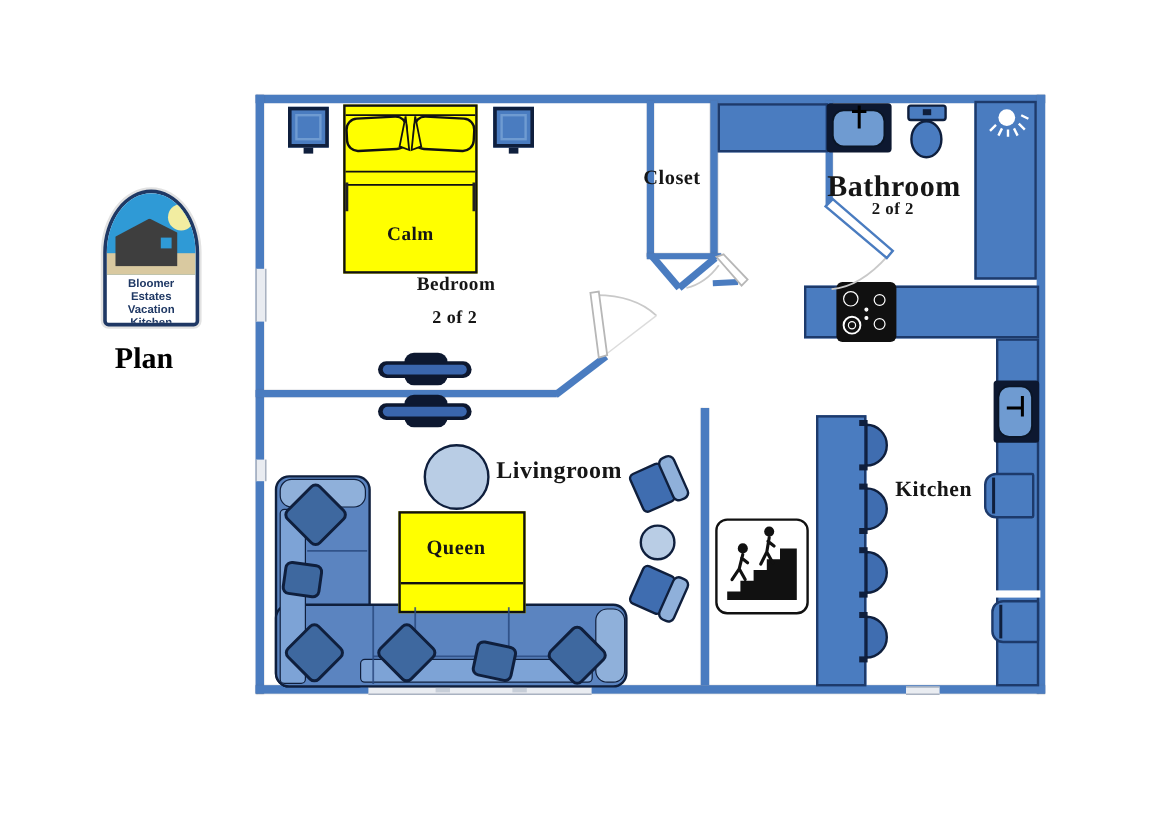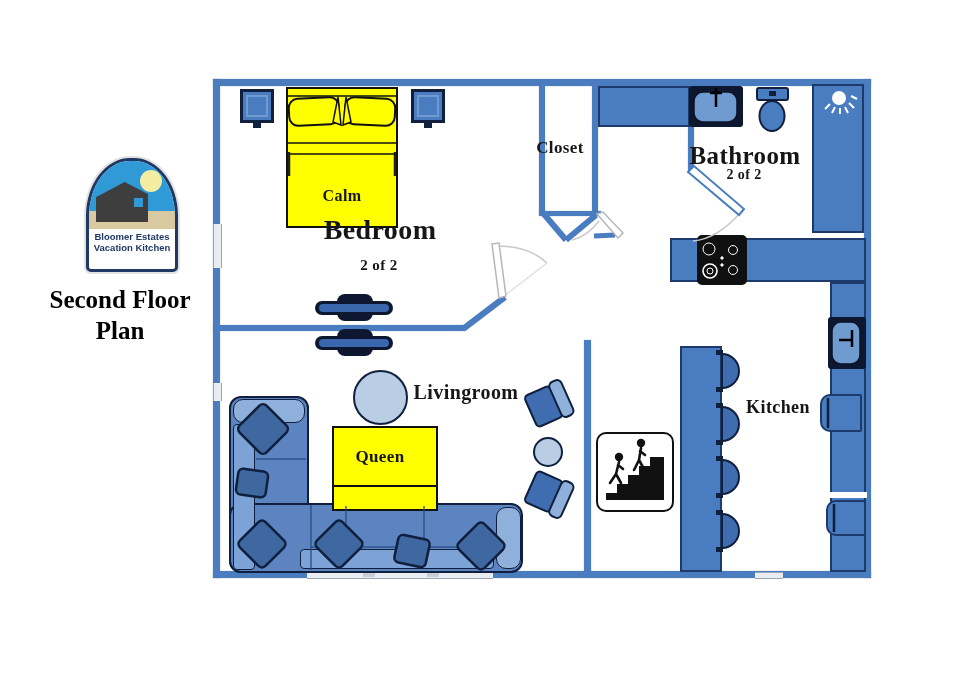--- a/index.html
+++ b/index.html
@@ -19,21 +19,21 @@
   .nstand{position:absolute;background:var(--wall);border:3px solid var(--outline);box-sizing:border-box;z-index:15;}
   .nstand .inner{position:absolute;left:3px;top:3px;right:3px;bottom:3px;border:2px solid var(--basin);}
   .stub{position:absolute;background:var(--outline);}
   .stairsbox{position:absolute;background:#fff;border:2.5px solid #111;border-radius:10px;box-sizing:border-box;z-index:30;}
   .overlay{position:absolute;left:0;top:0;z-index:50;pointer-events:none;}
   .w-line{stroke:var(--wall);stroke-width:6;fill:none;}
   .pillow{fill:var(--pillow);stroke:var(--outline);stroke-width:2.5;}
   .seam{stroke:#2a4a80;stroke-width:1.5;fill:none;opacity:.85;}
   .arc{stroke:#c9c9c9;stroke-width:1.5;fill:none;}
   
-  .badge{position:absolute;left:86px;top:158px;width:92px;height:114px;background:#fff;
+  .badge{position:absolute;left:86px;top:158px;width:80px;height:114px;background:#fff;
          border:3px solid var(--logo-navy);border-radius:44px 44px 5px 5px / 58px 58px 5px 5px;
          overflow:hidden;box-sizing:border-box;box-shadow:0 0 0 2px #e2e2e2;z-index:70;}
   .scene{position:absolute;left:0;top:0;width:100%;height:68px;background:var(--logo-sky);}
   .sun{position:absolute;left:51px;top:9px;width:22px;height:22px;border-radius:50%;background:var(--logo-sun);}
   .sand{position:absolute;left:0;top:50px;width:100%;height:18px;background:var(--logo-sand);}
   .house{position:absolute;left:7px;top:21px;width:52px;height:40px;background:#3e3e3e;
          clip-path:polygon(0 38%,55% 0%,100% 30%,100% 100%,0 100%);}
   .housewin{position:absolute;left:38px;top:16px;width:9px;height:9px;background:var(--logo-sky);}
   .badgetext{position:absolute;left:0;top:70px;width:100%;text-align:center;color:var(--logo-navy);
              font-size:9.5px;font-weight:bold;line-height:11px;font-family:"Liberation Sans",sans-serif;}
@@ -52,21 +52,20 @@
       <div class="house">
         <div class="housewin"></div>
       </div>
     </div>
     <div class="badgetext">
       <div>Bloomer Estates</div>
       <div>Vacation Kitchen</div>
     </div>
   </div>
   <div class="title">
-    <div>Second Floor</div>
     <div>Plan</div>
   </div>
 
   <div class="wall" style="left:213px;top:79px;width:658px;height:7px"></div>
   <div class="wall" style="left:213px;top:79px;width:7px;height:499px"></div>
   <div class="wall" style="left:864px;top:79px;width:7px;height:499px"></div>
   <div class="wall" style="left:213px;top:571px;width:658px;height:7px"></div>
   <div class="wall" style="left:213px;top:325px;width:251px;height:6px"></div>
   <div class="wall" style="left:539px;top:84px;width:6px;height:130px"></div>
   <div class="wall" style="left:592px;top:84px;width:6px;height:130px"></div>
@@ -116,21 +115,21 @@
   <div class="stairsbox" style="left:596px;top:432px;width:78px;height:80px">
     <svg width="74" height="76" viewBox="0 0 74 76">
       <path d="M8,66 L8,59 L19,59 L19,50 L30,50 L30,41 L41,41 L41,32 L52,32 L52,23 L66,23 L66,66 Z" fill="#111"></path>
       <circle cx="21" cy="23" r="4.2" fill="#111"></circle>
       <path d="M21,28 L18,40 M18,40 L12,49 M18,40 L23,49 M20,31 L25,35" stroke="#111" stroke-width="2.6" stroke-linecap="round" fill="none"></path>
       <circle cx="43" cy="9" r="4.2" fill="#111"></circle>
       <path d="M43,14 L41,26 M41,26 L36,36 M41,26 L46,35 M42,17 L47,21" stroke="#111" stroke-width="2.6" stroke-linecap="round" fill="none"></path>
     </svg>
   </div>
 
-  <div class="lbl" style="left:380px;top:216px;font-size:28px">Bedroom</div>
+  <div class="lbl" style="left:380px;top:230px;font-size:16px">Bedroom</div>
   <div class="lbl" style="left:379px;top:258px;font-size:15px">2 of 2</div>
   <div class="lbl" style="left:560px;top:139px;font-size:17px">Closet</div>
   <div class="lbl" style="left:745px;top:143px;font-size:25px">Bathroom</div>
   <div class="lbl" style="left:744px;top:168px;font-size:14px">2 of 2</div>
   <div class="lbl" style="left:466px;top:382px;font-size:20px">Livingroom</div>
   <div class="lbl" style="left:778px;top:398px;font-size:18px">Kitchen</div>
   <div class="lbl" style="left:342px;top:188px;font-size:16px">Calm</div>
   <div class="lbl" style="left:380px;top:448px;font-size:17px">Queen</div>
 
   <svg class="overlay" width="960" height="690" viewBox="0 0 960 690">

